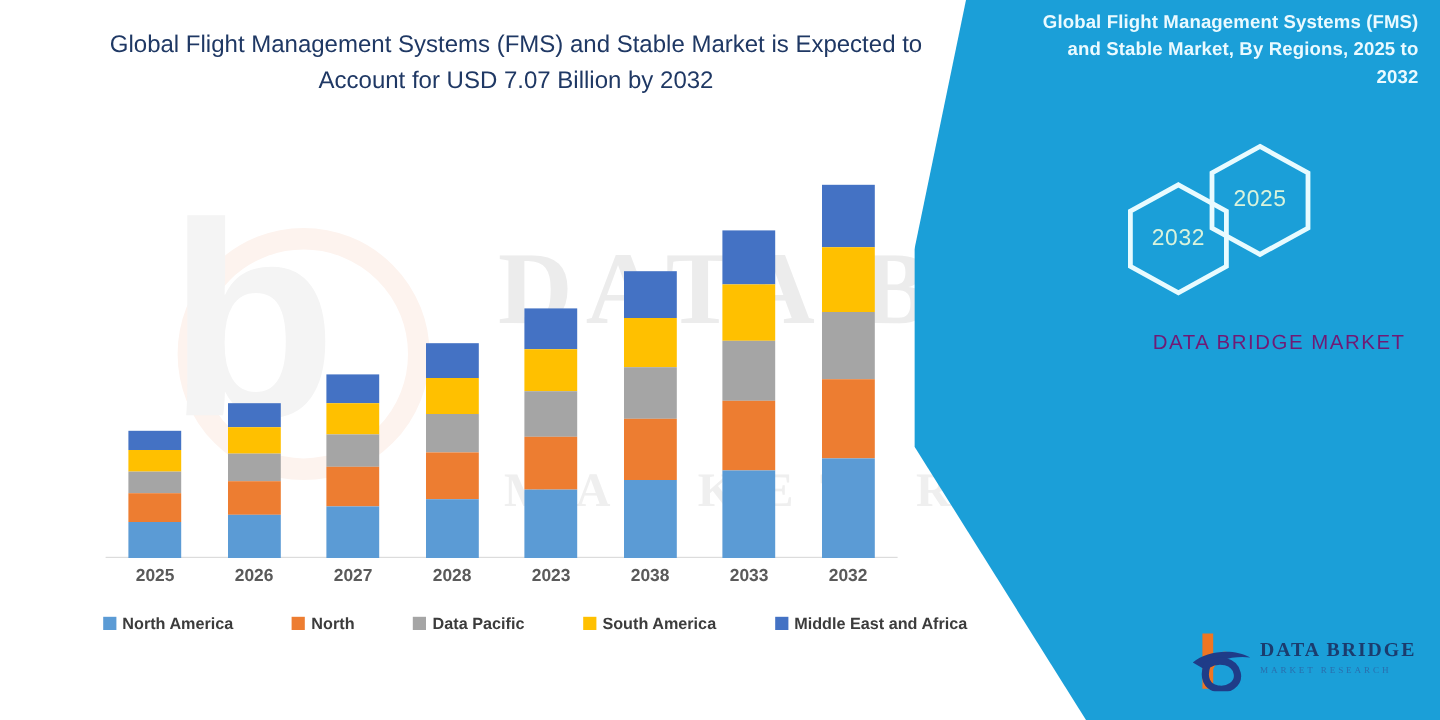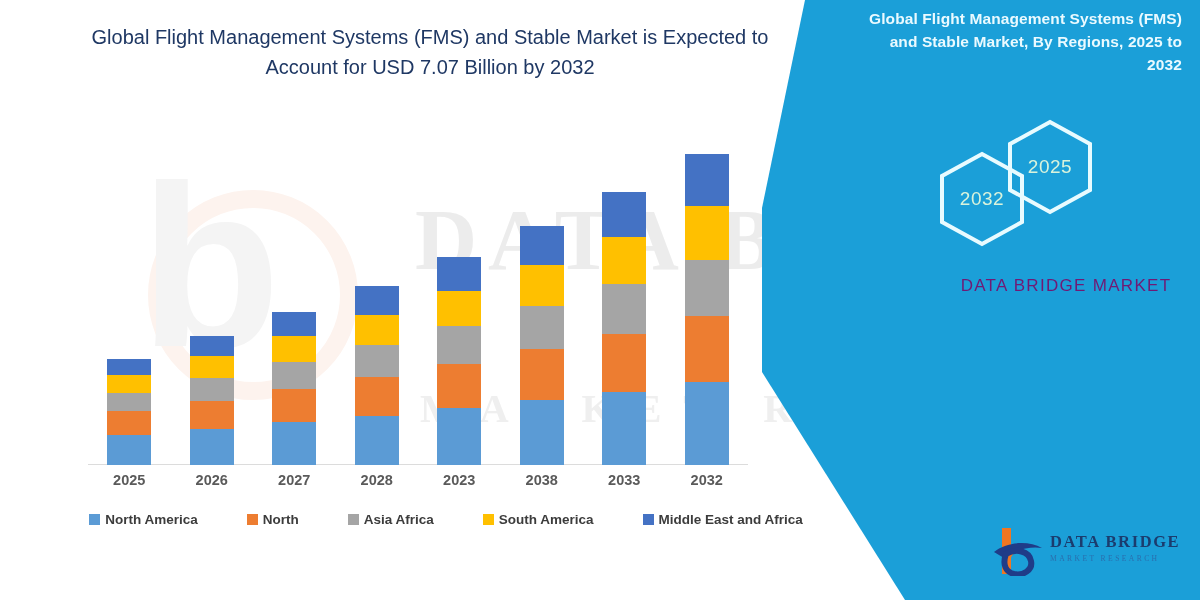--- a/index.html
+++ b/index.html
@@ -292,21 +292,21 @@
       <div class="legend-item">
         <span class="legend-swatch" style="background: rgb(91, 155, 213);"></span>
         <span class="legend-label">North America</span>
       </div>
       <div class="legend-item">
         <span class="legend-swatch" style="background: rgb(237, 125, 49);"></span>
         <span class="legend-label">North</span>
       </div>
       <div class="legend-item">
         <span class="legend-swatch" style="background: rgb(165, 165, 165);"></span>
-        <span class="legend-label">Asia Africa</span>
+        <span class="legend-label">Data Pacific</span>
       </div>
       <div class="legend-item">
         <span class="legend-swatch" style="background: rgb(255, 192, 0);"></span>
         <span class="legend-label">South America</span>
       </div>
       <div class="legend-item">
         <span class="legend-swatch" style="background: rgb(68, 114, 196);"></span>
         <span class="legend-label">Middle East and Africa</span>
       </div>
     </div>

